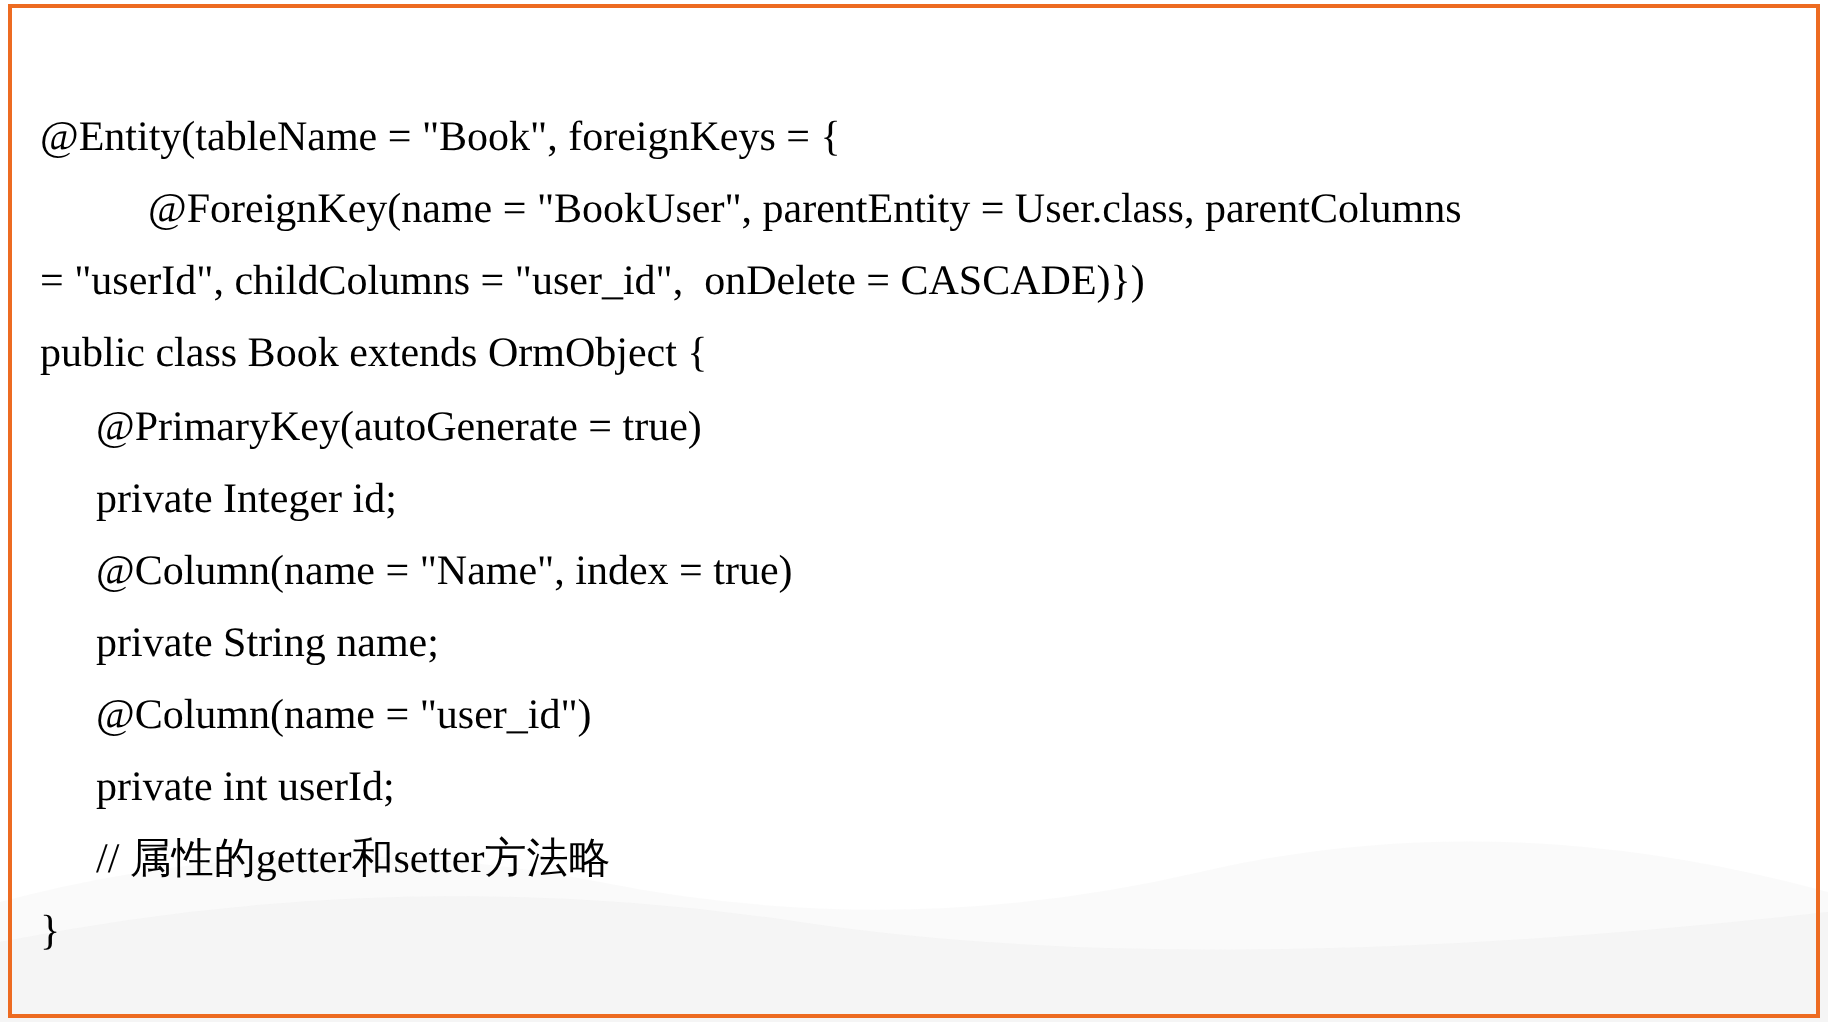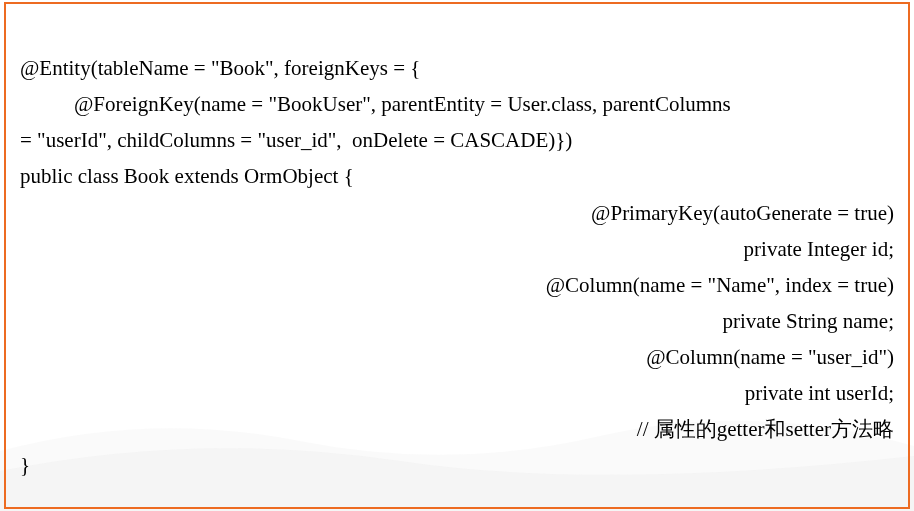--- a/index.html
+++ b/index.html
@@ -41,21 +41,20 @@
       font-family: "Times New Roman", serif;
       font-size: 21px;
       color: #000000;
       line-height: 1.72;
       white-space: pre-wrap;
       word-wrap: break-word;
     }
     .indent1 {
       padding-left: 28px;
       display: block;
-      text-align: right;
     }
     .line {
       display: block;
     }
     .fk-indent {
       padding-left: 54px;
     }
   </style>
 </head>
 <body>

